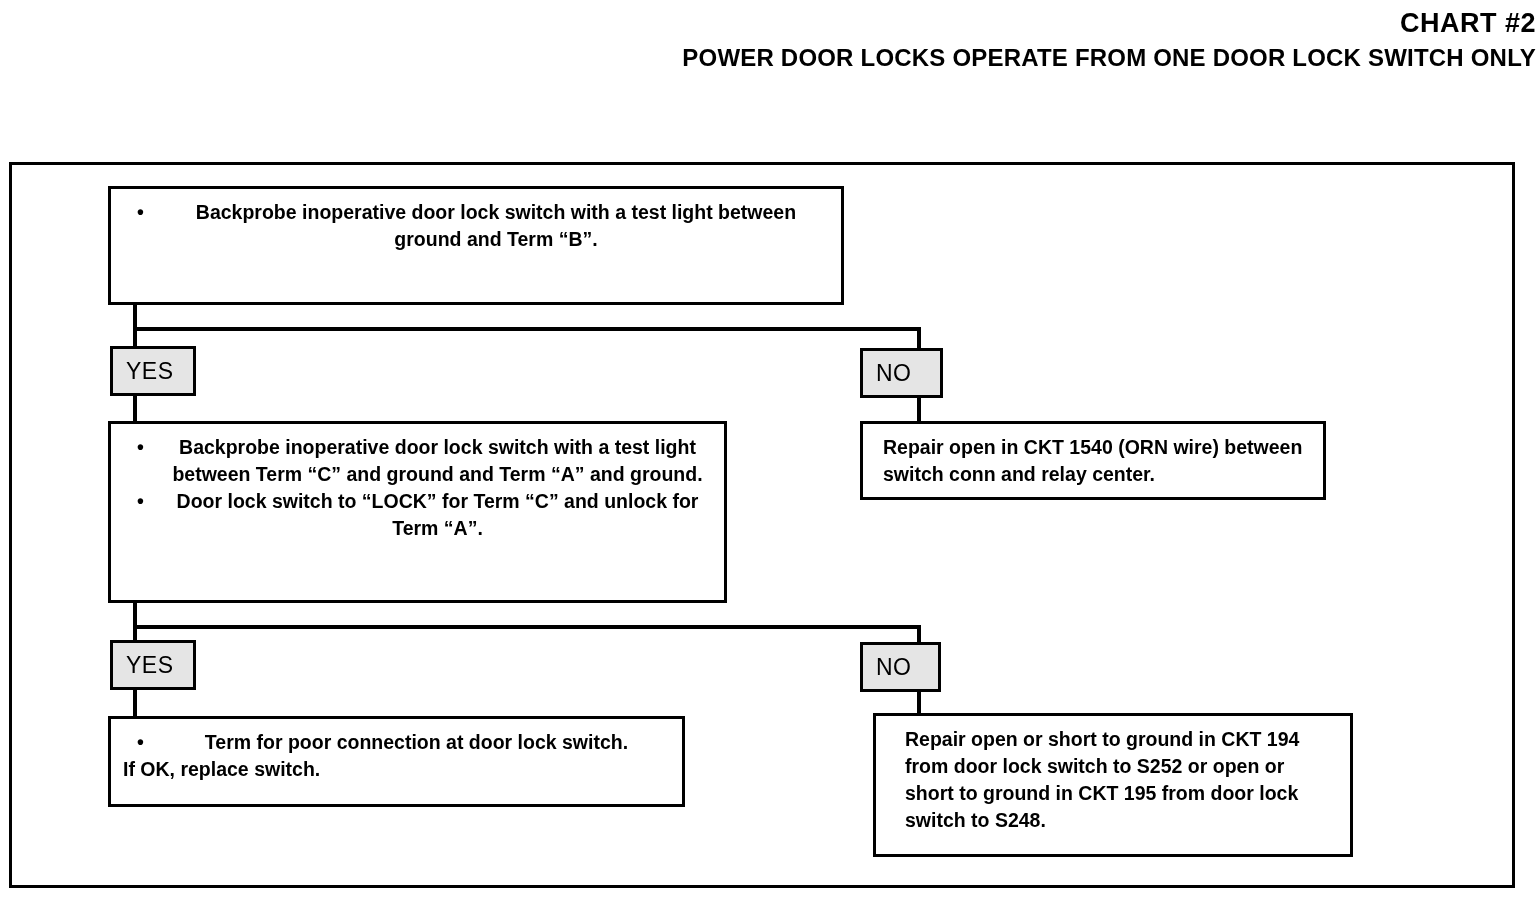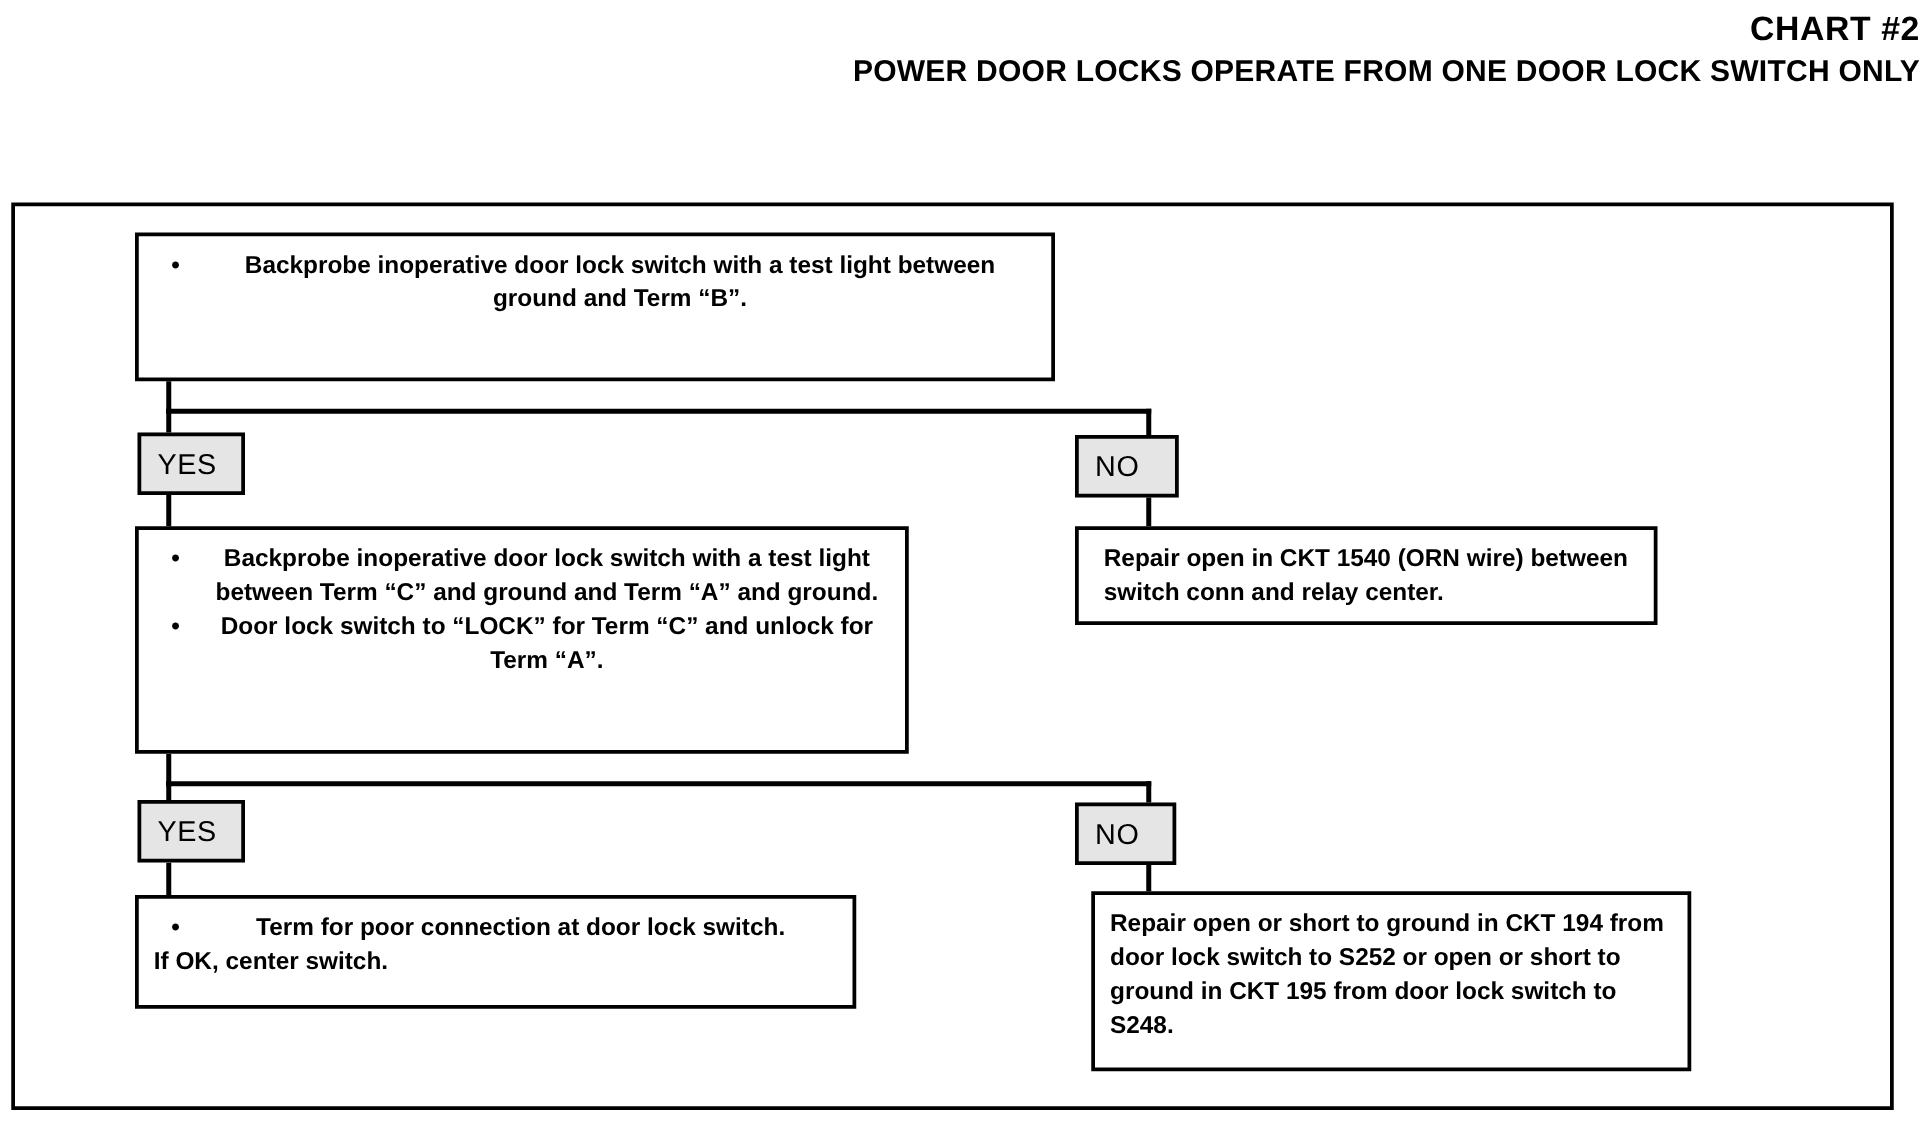--- a/index.html
+++ b/index.html
@@ -200,21 +200,21 @@
   <div class="label-box" style="left:860px; top:642px; width:81px; height:50px;">
     <span>NO</span>
   </div>
 
   <div class="node" style="left:108px; top:716px; width:577px; height:91px;">
     <div class="node-inner">
       <div class="bullet-row">
         <span class="bullet-mark">•</span>
         <span class="bullet-text">Term for poor connection at door lock switch.</span>
       </div>
-      <div class="plain-row">If OK, center switch.</div>
+      <div class="plain-row">If OK, replace switch.</div>
     </div>
   </div>
 
   <div class="node" style="left:873px; top:713px; width:480px; height:144px;">
-    <div class="node-inner para" style="padding-left:12px; padding-right:12px;">Repair open or short to ground in CKT 194 from door lock switch to S252 or open or short to ground in CKT 195 from door lock switch to S248.</div>
+    <div class="node-inner para" style="padding-left:29px; padding-right:12px;">Repair open or short to ground in CKT 194 from door lock switch to S252 or open or short to ground in CKT 195 from door lock switch to S248.</div>
   </div>
 
 </div>
 
 </body></html>

